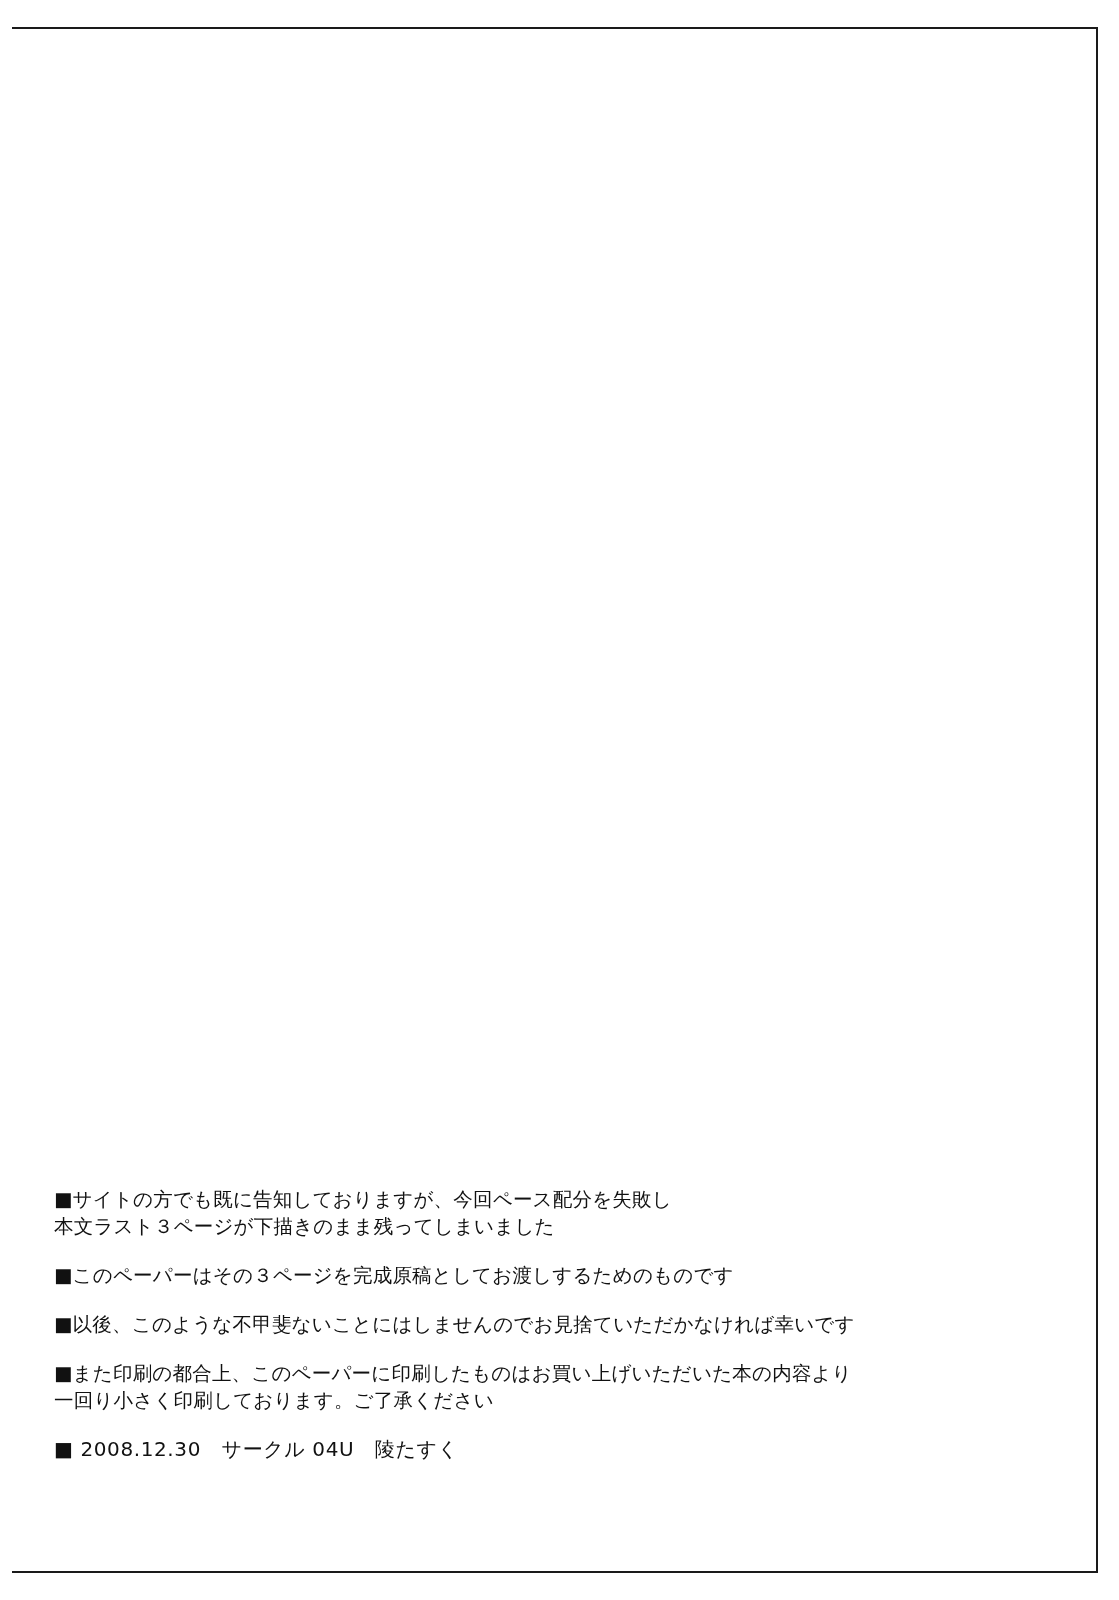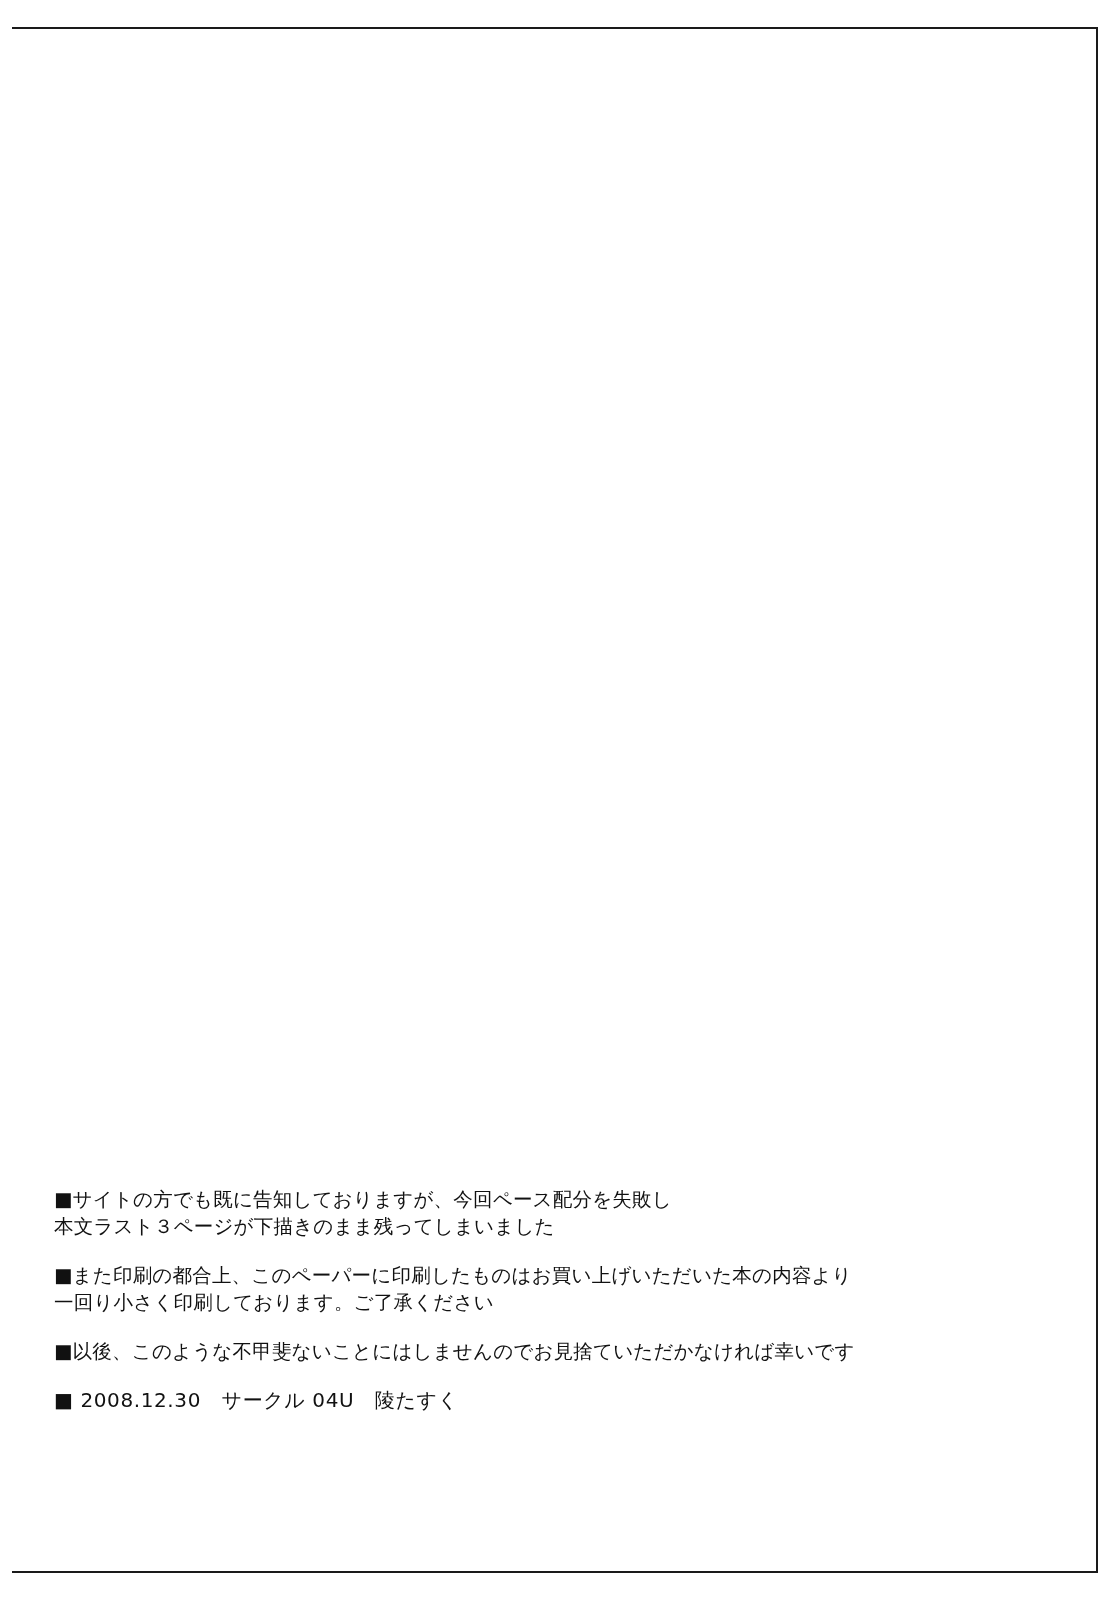--- a/index.html
+++ b/index.html
@@ -63,19 +63,20 @@
 </head>
 <body>
 
 <div id="page">
 
   <div id="page-frame"></div>
 
   <div id="notes">
     <p class="note">■サイトの方でも既に告知しておりますが、今回ペース配分を失敗し
 本文ラスト３ページが下描きのまま残ってしまいました</p>
+    <p class="note">■このペーパーはその３ページを完成原稿としてお渡しするためのものです</p>
+    <p class="note">■以後、このような不甲斐ないことにはしませんのでお見捨ていただかなければ幸いです</p>
     <p class="note">■また印刷の都合上、このペーパーに印刷したものはお買い上げいただいた本の内容より
 一回り小さく印刷しております。ご了承ください</p>
-    <p class="note">■以後、このような不甲斐ないことにはしませんのでお見捨ていただかなければ幸いです</p>
     <p class="note note-final">■ 2008.12.30　サークル 04U　陵たすく</p>
   </div>
 
 </div>
 
 </body></html>

